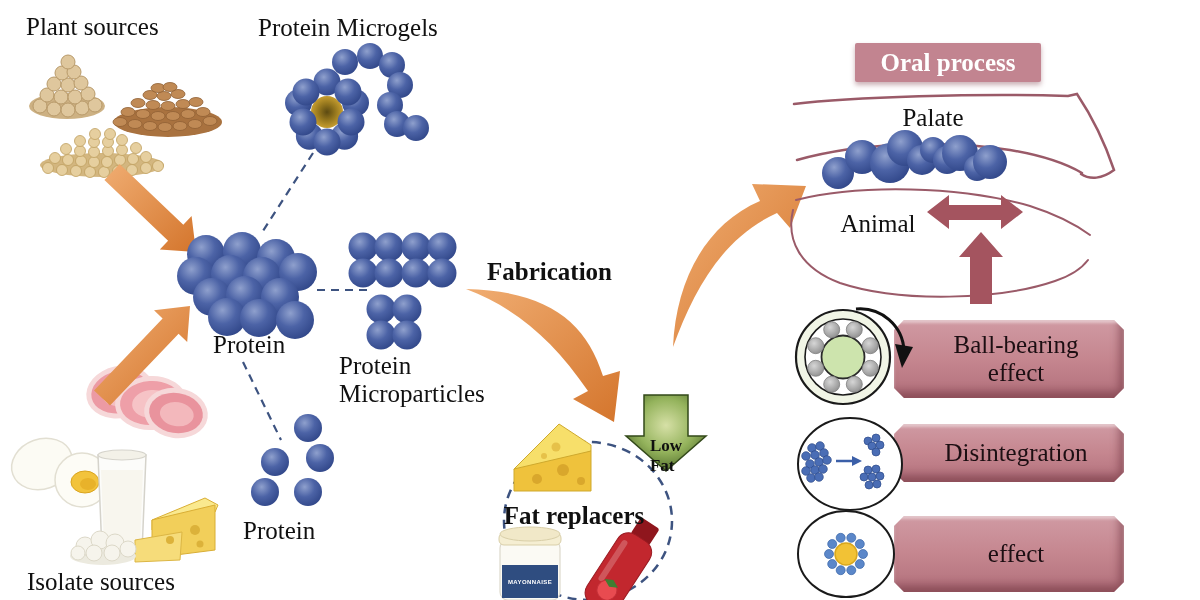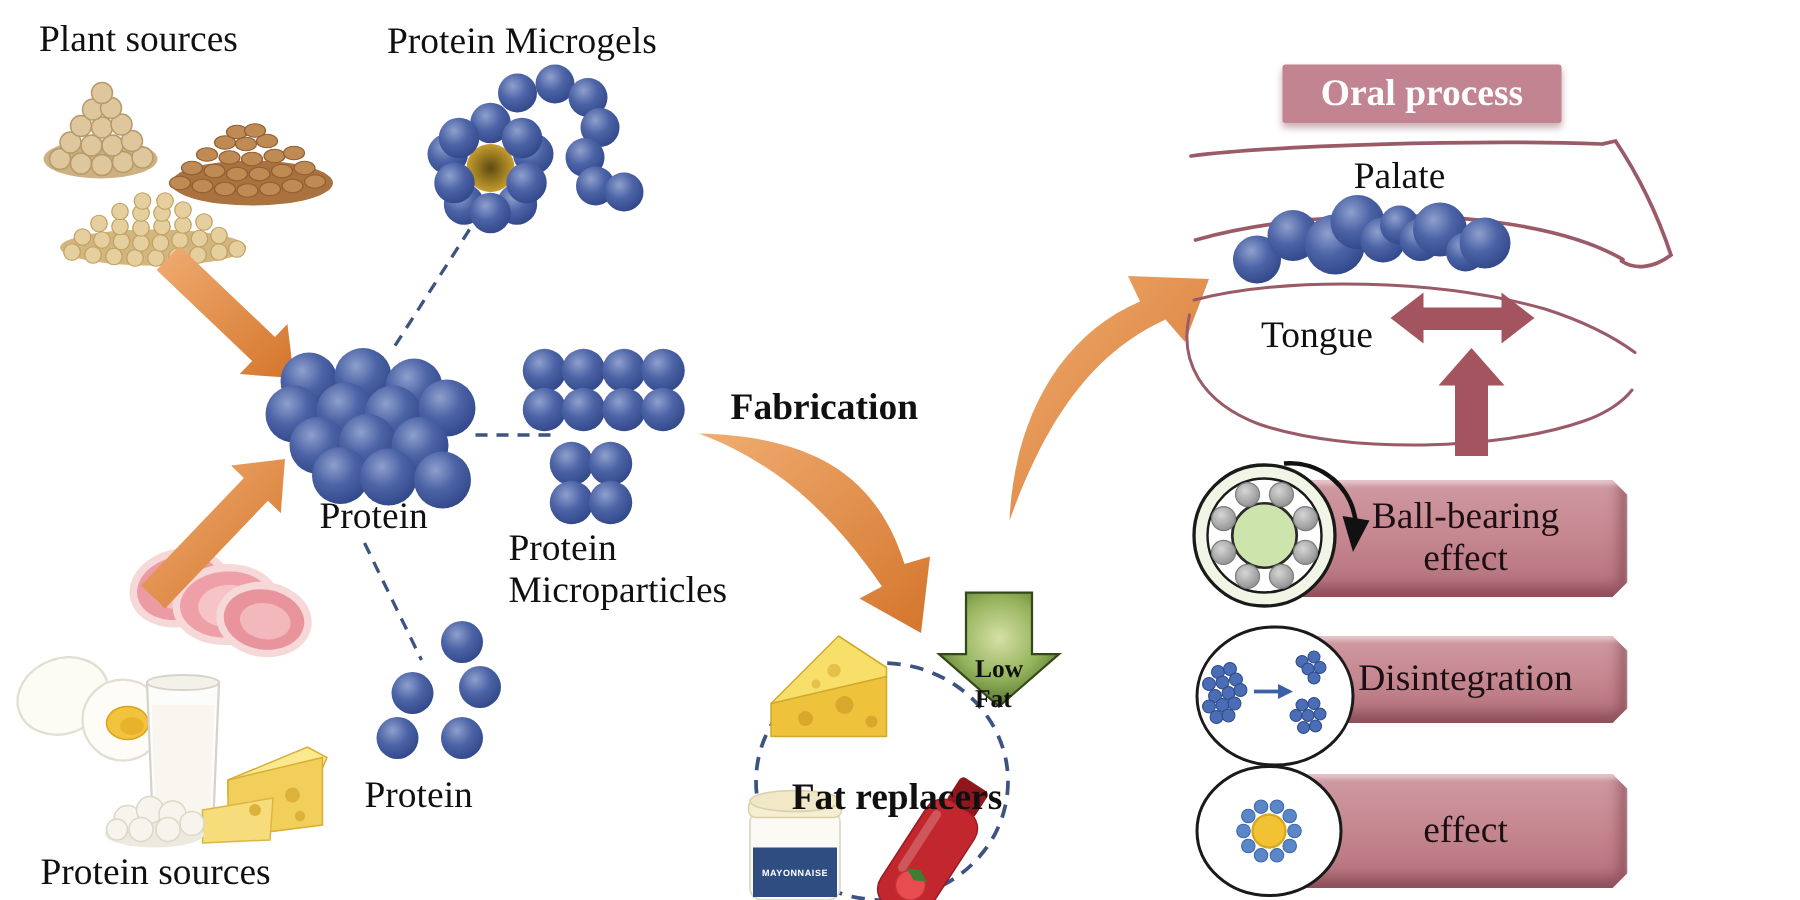--- a/index.html
+++ b/index.html
@@ -12,21 +12,21 @@
   .bold{font-weight:bold;}
   .center{transform:translateX(-50%);text-align:left;}
   .small{font-size:17px;line-height:20px;}
   .banner{
     position:absolute;left:855px;top:43px;width:186px;height:39px;z-index:0;
     background:#c28490;display:flex;align-items:center;justify-content:center;
     color:#ffffff;font-weight:bold;font-size:25px;
     box-shadow:0 3px 5px rgba(140,80,90,.45);border-radius:2px;text-align:center;
   }
   .effect-box{
-    position:absolute;left:855px;width:230px;z-index:0;padding-left:14px;box-sizing:border-box;
+    position:absolute;left:894px;width:230px;z-index:0;padding-left:14px;box-sizing:border-box;
     background:linear-gradient(180deg,#d09aa3 0%,#c5868f 50%,#b2707c 100%);
     clip-path:polygon(10px 0,calc(100% - 10px) 0,100% 10px,100% calc(100% - 10px),calc(100% - 10px) 100%,10px 100%,0 calc(100% - 10px),0 10px);
     box-shadow:inset 0 3px 3px rgba(255,255,255,.45), inset -5px -7px 9px rgba(110,50,60,.55);
     display:flex;flex-direction:column;align-items:center;justify-content:center;
     font-size:25px;line-height:28px;color:#1c0e12;text-align:left;
   }
 </style>
 </head>
 <body>
 
@@ -417,19 +417,19 @@
     <div>Protein</div>
   </div>
 
   <div class="label bold" style="left:487px;top:258px;">Fabrication</div>
 
   <div class="label bold small center" style="left:666px;top:399px;margin-top:37px;">
     <div>Low</div>
     <div>Fat</div>
   </div>
 
-  <div class="label bold center" style="left:598px;top:502px;margin-top:16px;">Fat replacers</div>
-
-  <div class="label" style="left:27px;top:568px;">Protein sources</div>
+  <div class="label bold center" style="left:574px;top:502px;">Fat replacers</div>
+
+  <div class="label" style="left:27px;top:568px;">Isolate sources</div>
 
   <div class="label center" style="left:933px;top:104px;">Palate</div>
-  <div class="label center" style="left:878px;top:210px;">Tongue</div>
+  <div class="label center" style="left:878px;top:210px;">Animal</div>
 </div>
 
 </body></html>

